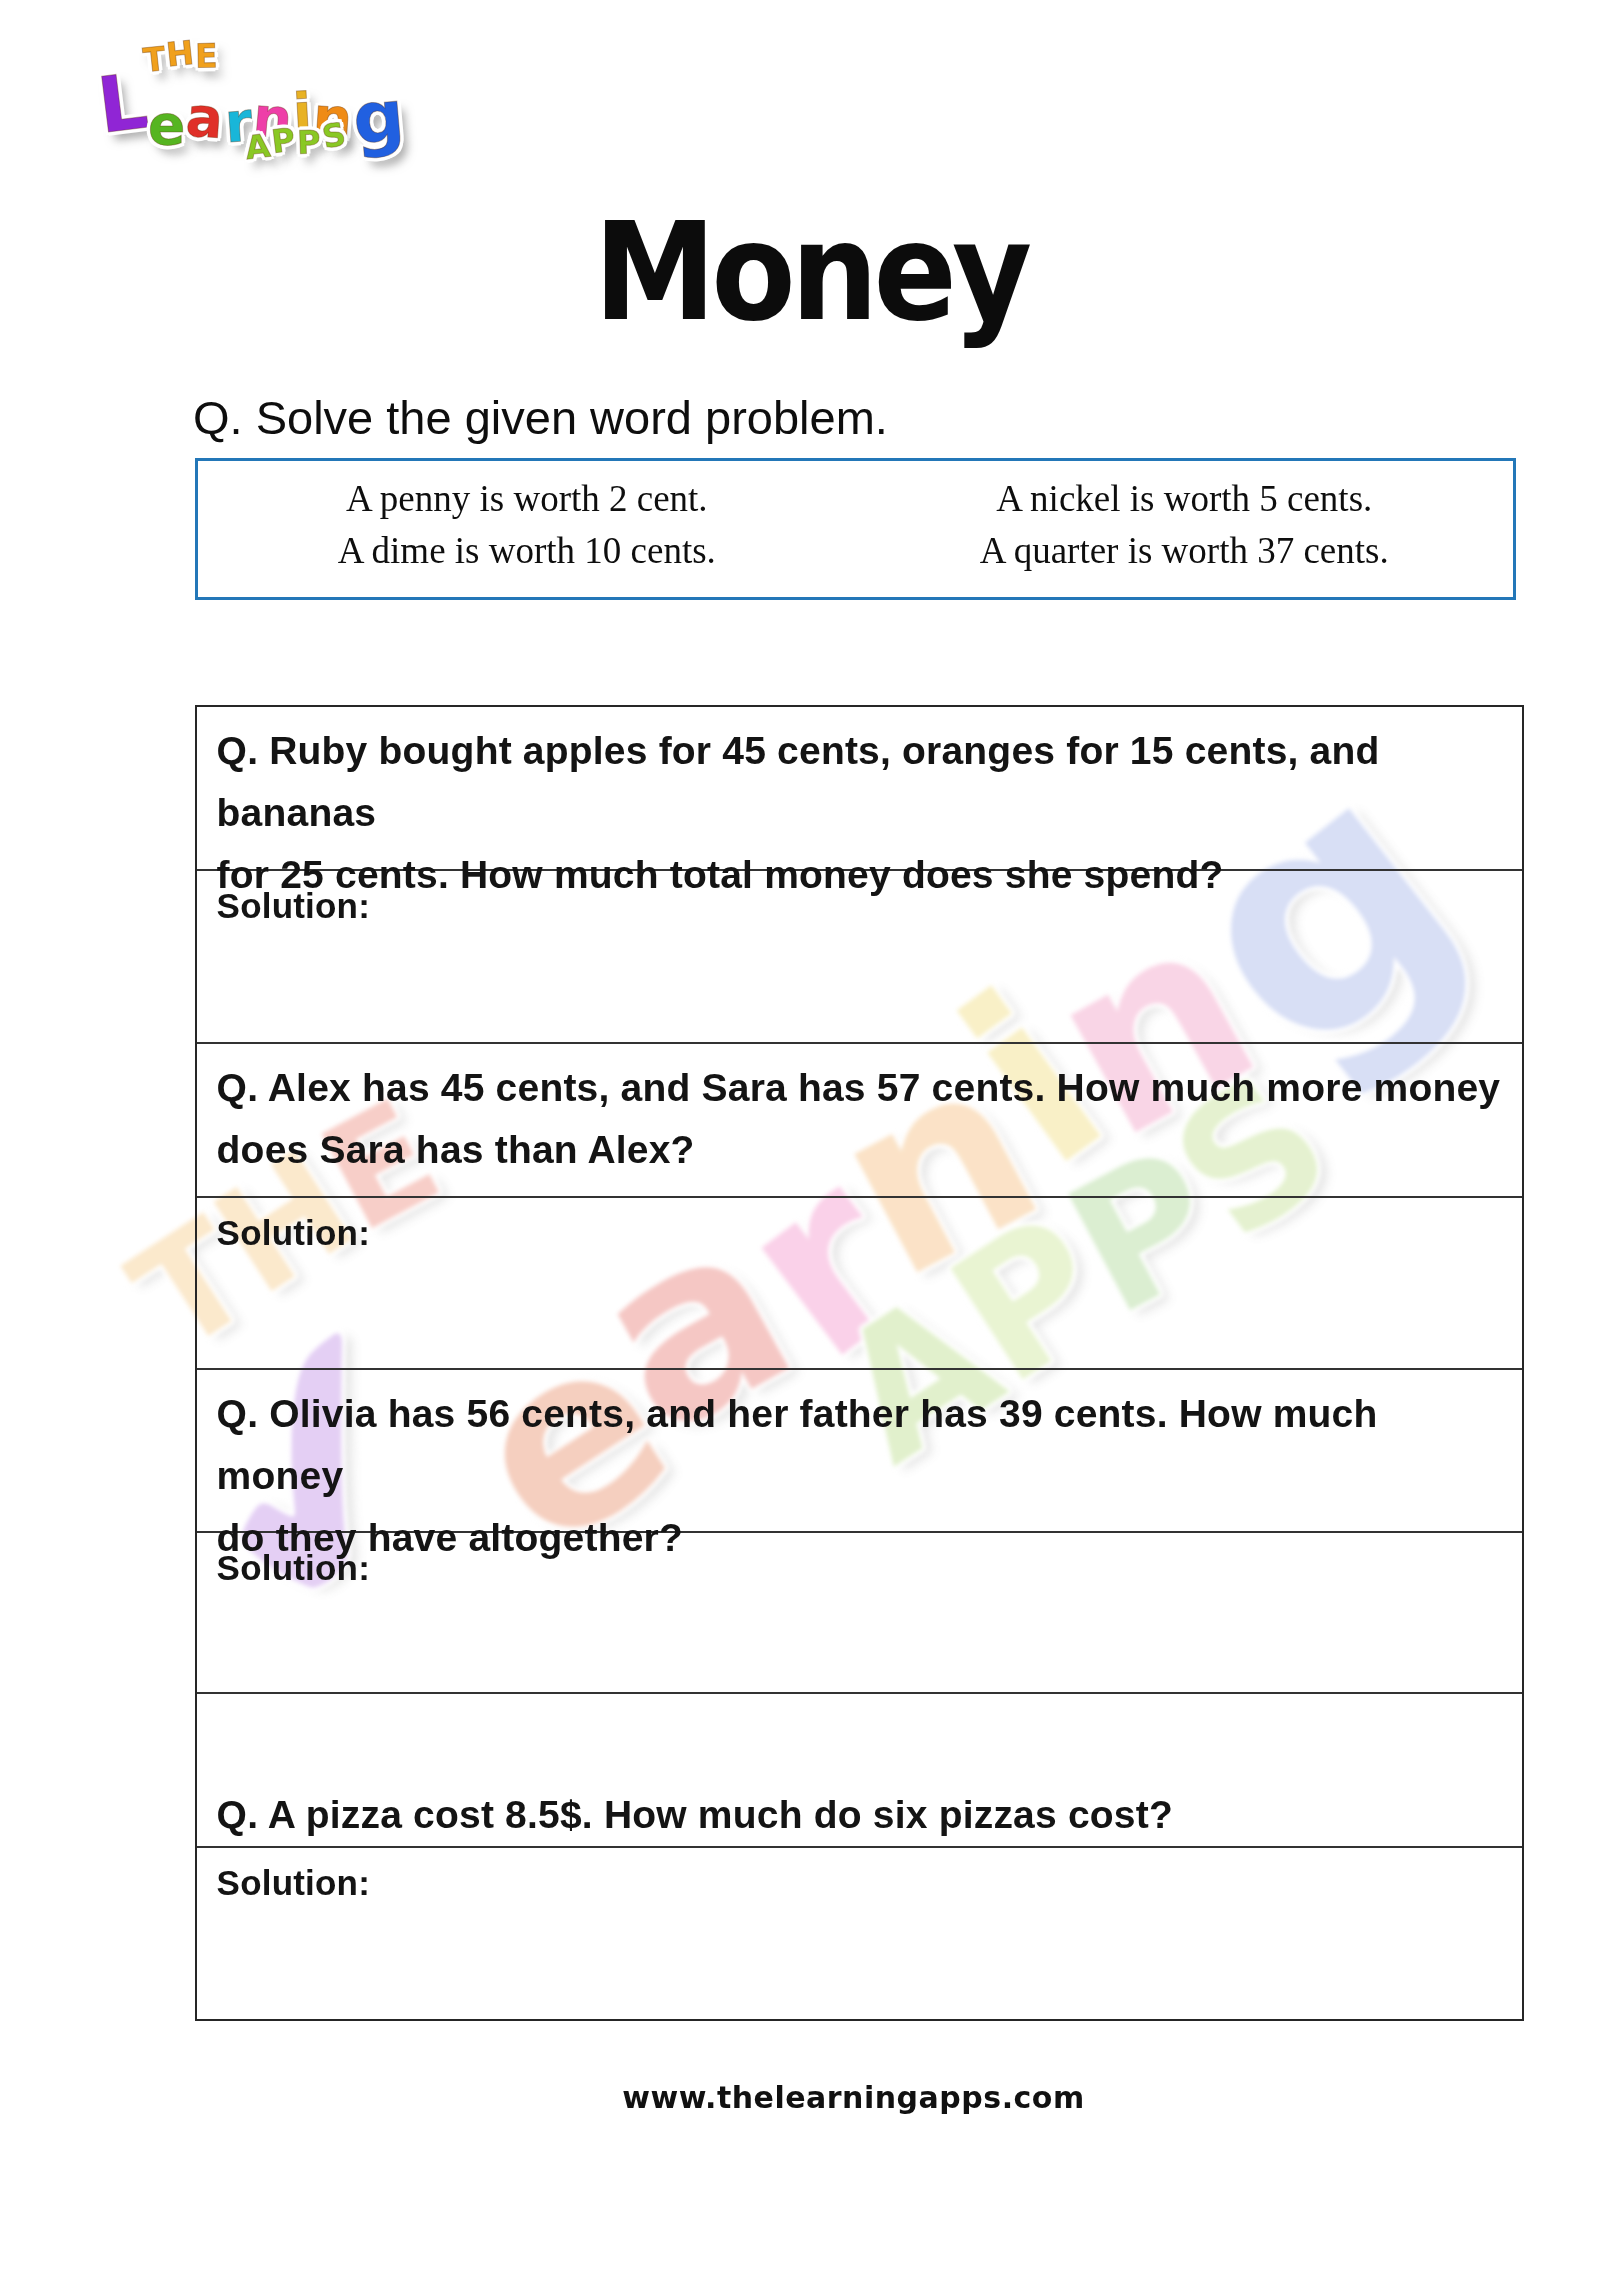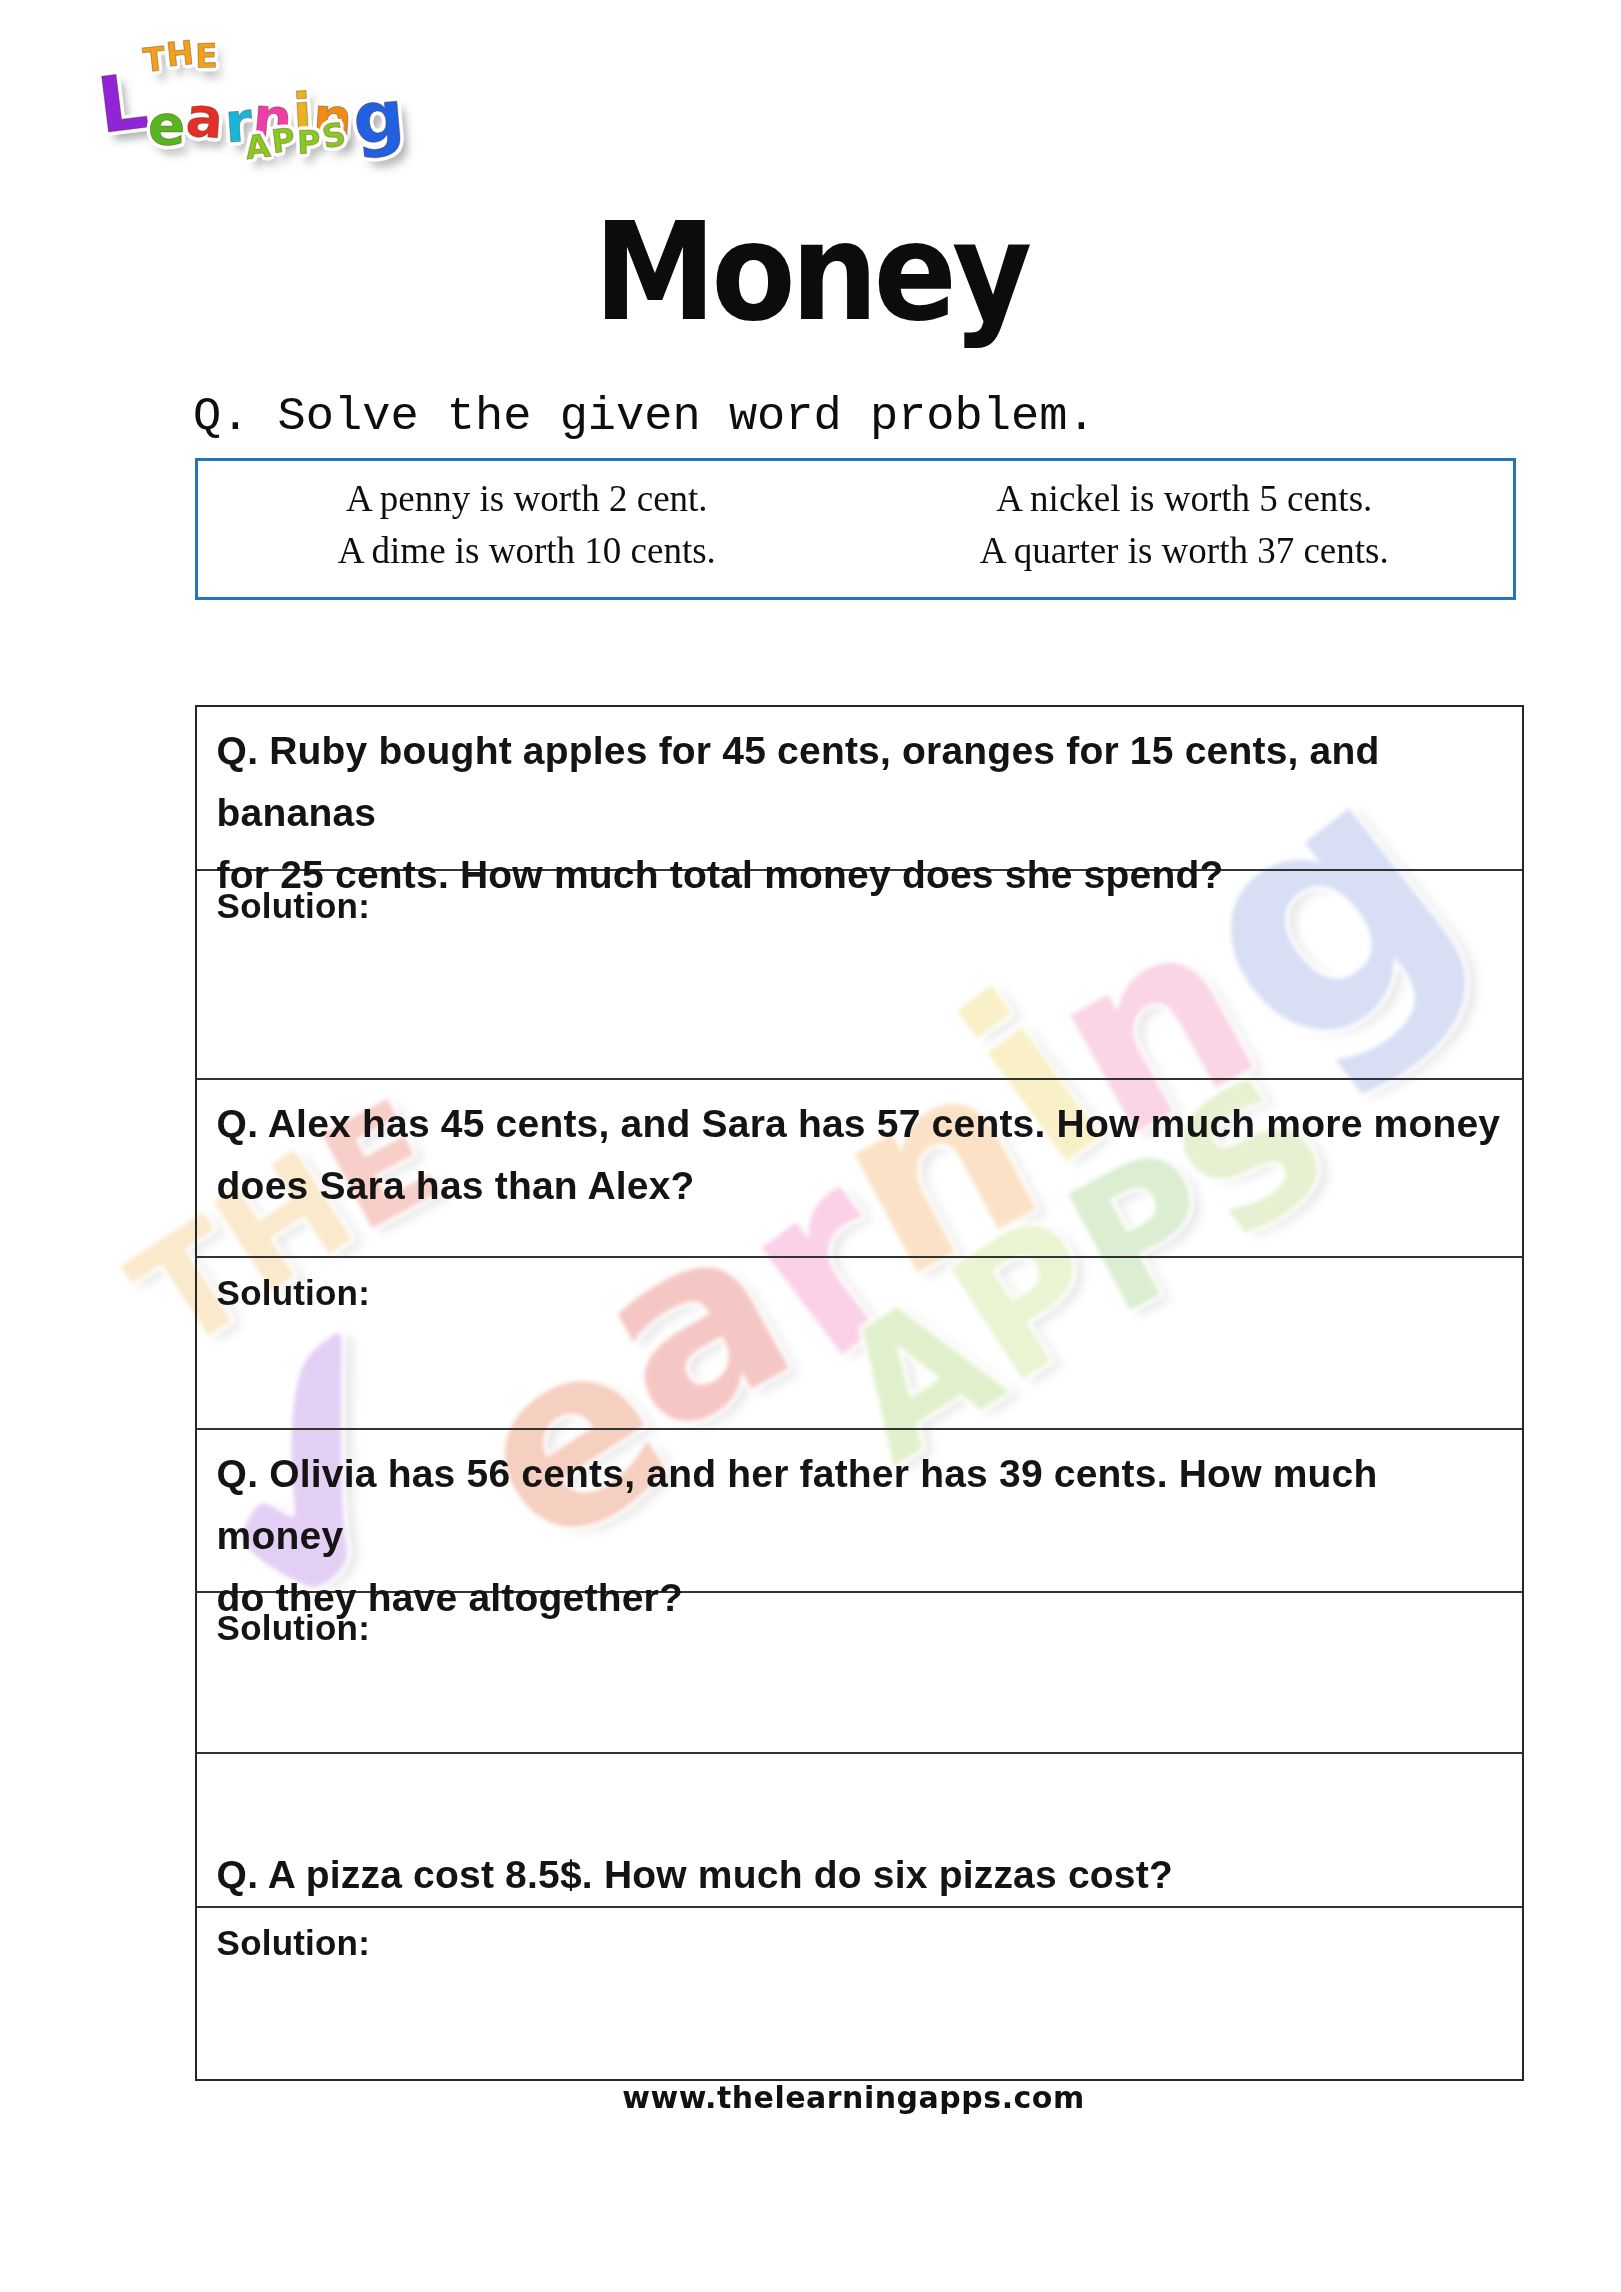--- a/index.html
+++ b/index.html
@@ -61,21 +61,21 @@
     font-weight:bold;
     font-size:123px;
     letter-spacing:-4.9px;
     transform:scaleY(1.1);
     transform-origin:top center;
     color:#0c0c0c;
     z-index:1;
   }
   #instruction{
     position:absolute;left:193px;top:390px;
-    font-family:Liberation Mono, monospace;
+    font-family:Liberation Sans, sans-serif;
     font-size:47px;
     color:#0e0e0e;
     z-index:1;
   }
   
   #info-box{
     position:absolute;left:195px;top:458px;width:1321px;height:142px;
     box-sizing:border-box;
     border:3.9px solid #2377b8;
     display:flex;
@@ -102,21 +102,21 @@
   .row + .row{border-top:2px solid #333;}
   .q-row{padding:12.7px 21.6px 0 19.6px;}
   .q-line{
     font-size:39px;font-weight:bold;line-height:62px;color:#141414;
     letter-spacing:0.2px;
   }
   .s-row{padding:14.7px 21.6px 0 19.6px;}
   .s-label{font-size:35px;font-weight:bold;color:#141414;letter-spacing:0.2px;}
   .r1{height:162px;}
   .r2{height:173px;}
-  .r3{height:178px;margin-top:36px;}
+  .r3{height:154px;}
   .r4{height:172px;}
   .r5{height:163px;}
   .r6{height:161px;}
   .r7{height:154px;display:flex;flex-direction:column;justify-content:flex-end;padding-top:8px;}
   .r8{height:173px;}
 
   
   #footer{
     position:absolute;left:0;top:2080px;width:100%;
     text-align:center;

